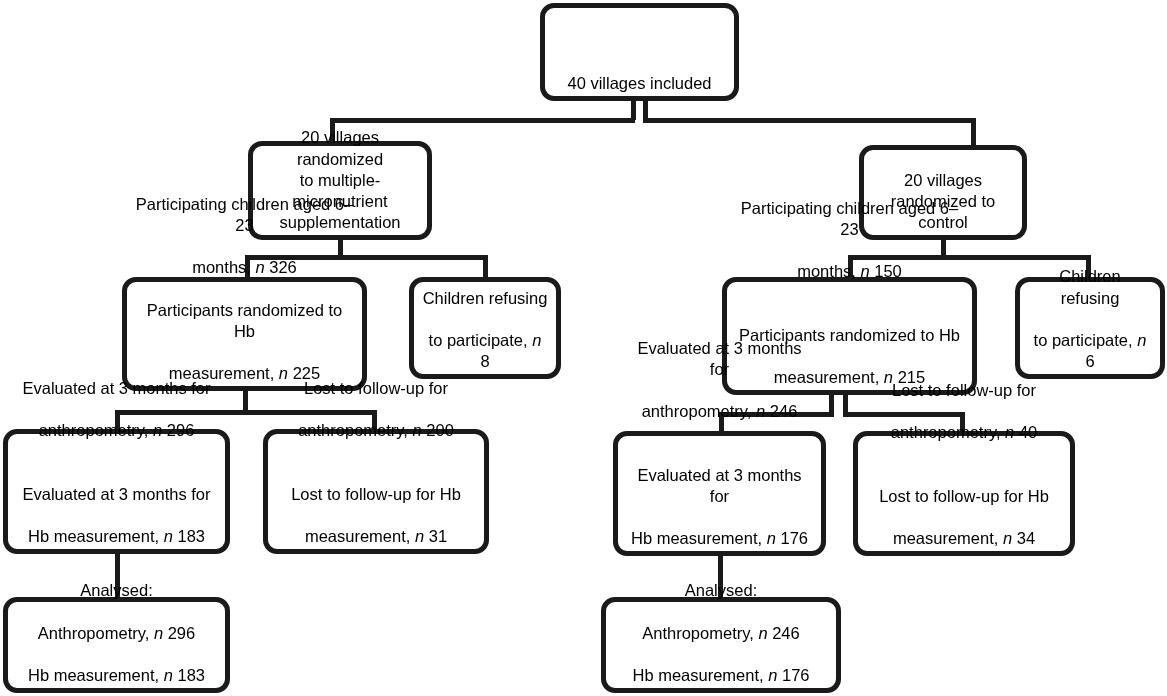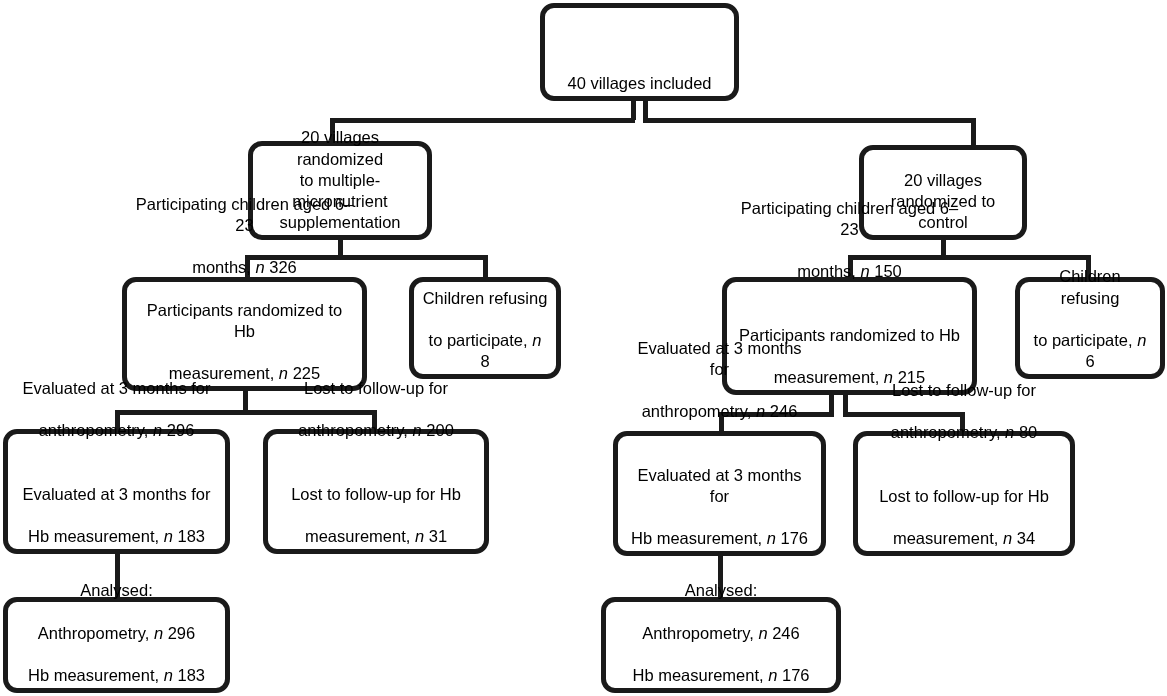--- a/index.html
+++ b/index.html
@@ -160,21 +160,21 @@
       <span>Evaluated at 3 months for</span><br>
       <span>anthropometry, </span><i>n</i><span> 246</span><br><br>
       <span>Evaluated at 3 months for</span><br>
       <span>Hb measurement, </span><i>n</i><span> 176</span>
     </span>
   </div>
 
   <div class="node" style="left:853px; top:431px; width:222px; height:125px;">
     <span class="txt">
       <span>Lost to follow-up for</span><br>
-      <span>anthropometry, </span><i>n</i><span> 80</span><br><br>
+      <span>anthropometry, </span><i>n</i><span> 40</span><br><br>
       <span>Lost to follow-up for Hb</span><br>
       <span>measurement, </span><i>n</i><span> 34</span>
     </span>
   </div>
 
   <div class="node" style="left:3px; top:597px; width:227px; height:96px;">
     <span class="txt">
       <span>Analysed:</span><br>
       <span>Anthropometry, </span><i>n</i><span> 296</span><br>
       <span>Hb measurement, </span><i>n</i><span> 183</span>

